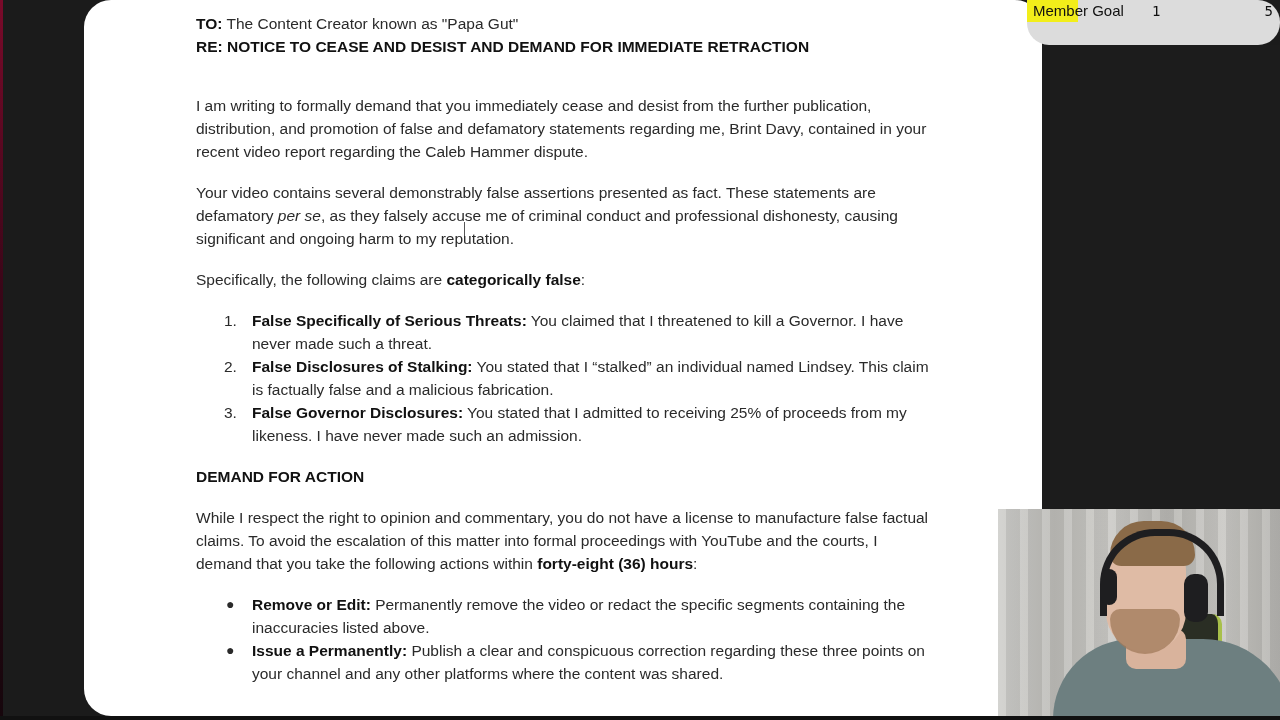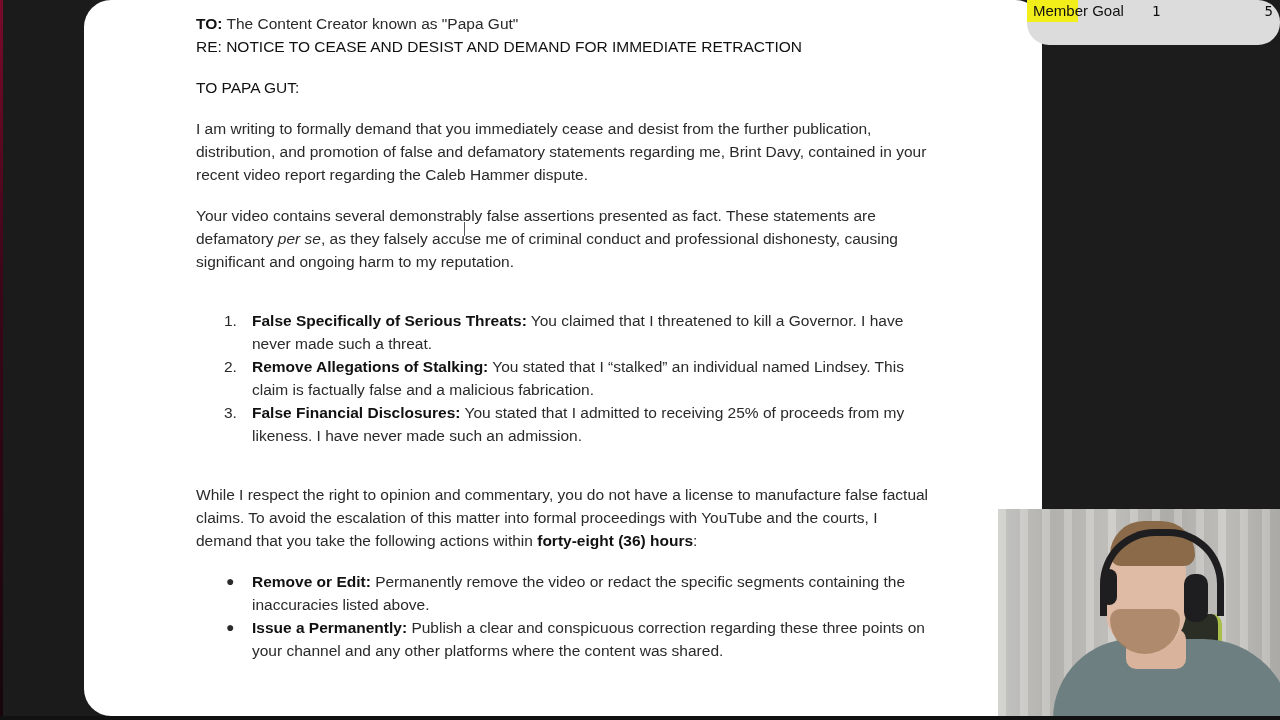--- a/index.html
+++ b/index.html
@@ -16,21 +16,21 @@
     position:absolute; left:84px; top:0; width:958px; height:716px;
     background:#ffffff; overflow:hidden;border-radius:27px;
   }
   .doc-content {
     position:absolute; left:112px; top:12px; width:740px;
     color:#2a2a2a; font-size:15.5px; line-height:23px;
   }
   .doc-content b { color:#111; font-weight:bold; }
   .p { margin:0; }
   .gap { height:18px; }
-  .heading { font-weight:normal; color:#111; margin:0; }
+  .heading { font-weight:bold; color:#111; margin:0; }
   ol.claims, ul.actions { margin:0; padding:0; list-style:none; }
   ol.claims li, ul.actions li { position:relative; padding-left:56px; margin:0; }
   .marker { position:absolute; left:28px; top:0; color:#2a2a2a; }
   ul.actions .marker { left:30px; font-size:14px; }
   .bottom-bar {
     position:absolute; left:0; top:716px; width:1280px; height:4px; background:#111;
   }
   .goals {
     position:absolute; left:1027px; top:0; width:253px; height:45px;
     background:#dcdcdc; font-size:15px; color:#111;border-radius:22px;
@@ -65,33 +65,34 @@
 </head>
 <body>
 
 <div class="left-accent"></div>
 
 <div class="doc-page">
   <div class="doc-content">
     <p class="p"><b>TO:</b><span> The Content Creator known as "Papa Gut"</span></p>
     <p class="heading">RE: NOTICE TO CEASE AND DESIST AND DEMAND FOR IMMEDIATE RETRACTION</p>
     <div class="gap"></div>
-    <p class="heading">TO PAPA GUT:</p>
     <div class="gap"></div>
     <p class="p">I am writing to formally demand that you immediately cease and desist from the further publication, distribution, and promotion of false and defamatory statements regarding me, Brint Davy, contained in your recent video report regarding the Caleb Hammer dispute.</p>
     <div class="gap"></div>
     <p class="p"><span>Your video contains several demonstrably false assertions presented as fact. These statements are defamatory </span><i>per se</i><span>, as they falsely accuse me of criminal conduct and professional dishonesty, causing significant and ongoing harm to my reputation.</span></p>
     <div class="gap"></div>
+    <p class="p"><span>Specifically, the following claims are </span><b>categorically false</b><span>:</span></p>
     <div class="gap"></div>
     <ol class="claims">
       <li><span class="marker">1.</span><b>False Specifically of Serious Threats:</b><span> You claimed that I threatened to kill a Governor. I have never made such a threat.</span></li>
-      <li><span class="marker">2.</span><b>Remove Allegations of Stalking:</b><span> You stated that I “stalked” an individual named Lindsey. This claim is factually false and a malicious fabrication.</span></li>
-      <li><span class="marker">3.</span><b>False Financial Disclosures:</b><span> You stated that I admitted to receiving 25% of proceeds from my likeness. I have never made such an admission.</span></li>
+      <li><span class="marker">2.</span><b>False Disclosures of Stalking:</b><span> You stated that I “stalked” an individual named Lindsey. This claim is factually false and a malicious fabrication.</span></li>
+      <li><span class="marker">3.</span><b>False Governor Disclosures:</b><span> You stated that I admitted to receiving 25% of proceeds from my likeness. I have never made such an admission.</span></li>
     </ol>
     <div class="gap"></div>
+    <p class="heading">DEMAND FOR ACTION</p>
     <div class="gap"></div>
     <p class="p"><span>While I respect the right to opinion and commentary, you do not have a license to manufacture false factual claims. To avoid the escalation of this matter into formal proceedings with YouTube and the courts, I demand that you take the following actions within </span><b>forty-eight (36) hours</b><span>:</span></p>
     <div class="gap"></div>
     <ul class="actions">
       <li><span class="marker">●</span><b>Remove or Edit:</b><span> Permanently remove the video or redact the specific segments containing the inaccuracies listed above.</span></li>
       <li><span class="marker">●</span><b>Issue a Permanently:</b><span> Publish a clear and conspicuous correction regarding these three points on your channel and any other platforms where the content was shared.</span></li>
     </ul>
   </div>
   <div class="cursor-ibeam"></div>
 </div>

